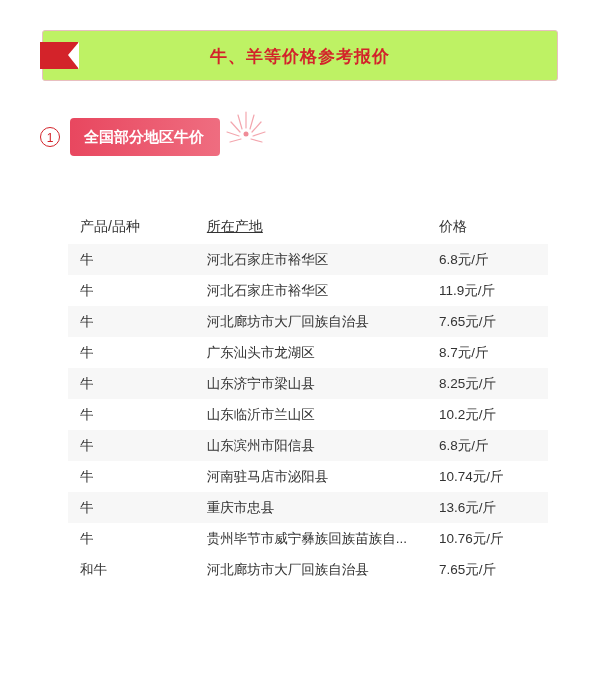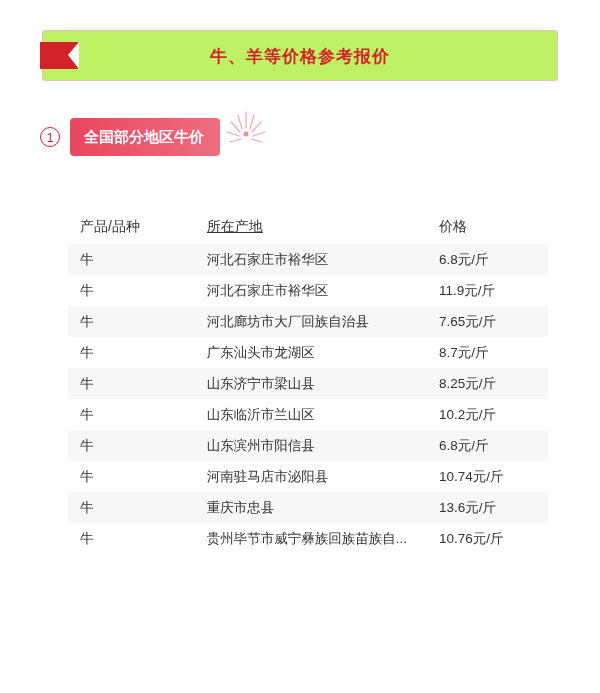--- a/index.html
+++ b/index.html
@@ -226,16 +226,21 @@
       <tr class="alt">
         <td>牛</td>
         <td>重庆市忠县</td>
         <td>13.6元/斤</td>
       </tr>
       <tr>
         <td>牛</td>
         <td>贵州毕节市威宁彝族回族苗族自...</td>
         <td>10.76元/斤</td>
       </tr>
+      <tr>
+        <td>和牛</td>
+        <td>河北廊坊市大厂回族自治县</td>
+        <td>7.65元/斤</td>
+      </tr>
     </tbody>
   </table>
 
 </div>
 
 </body></html>

